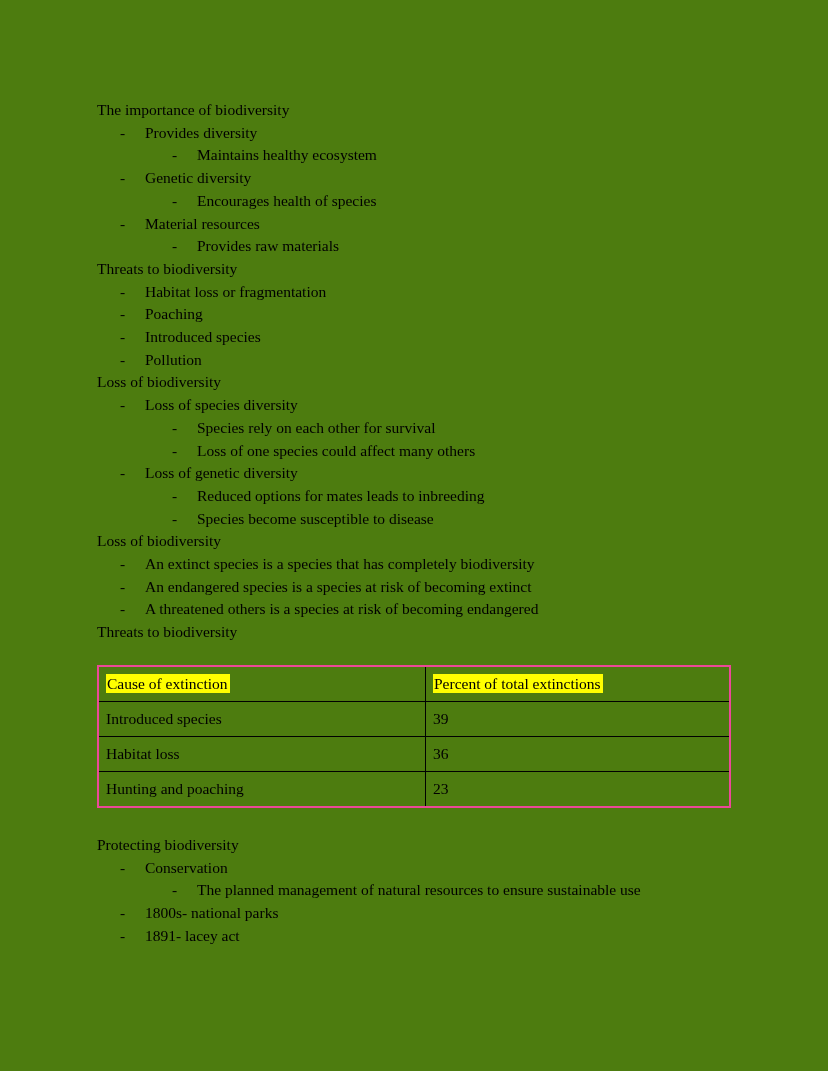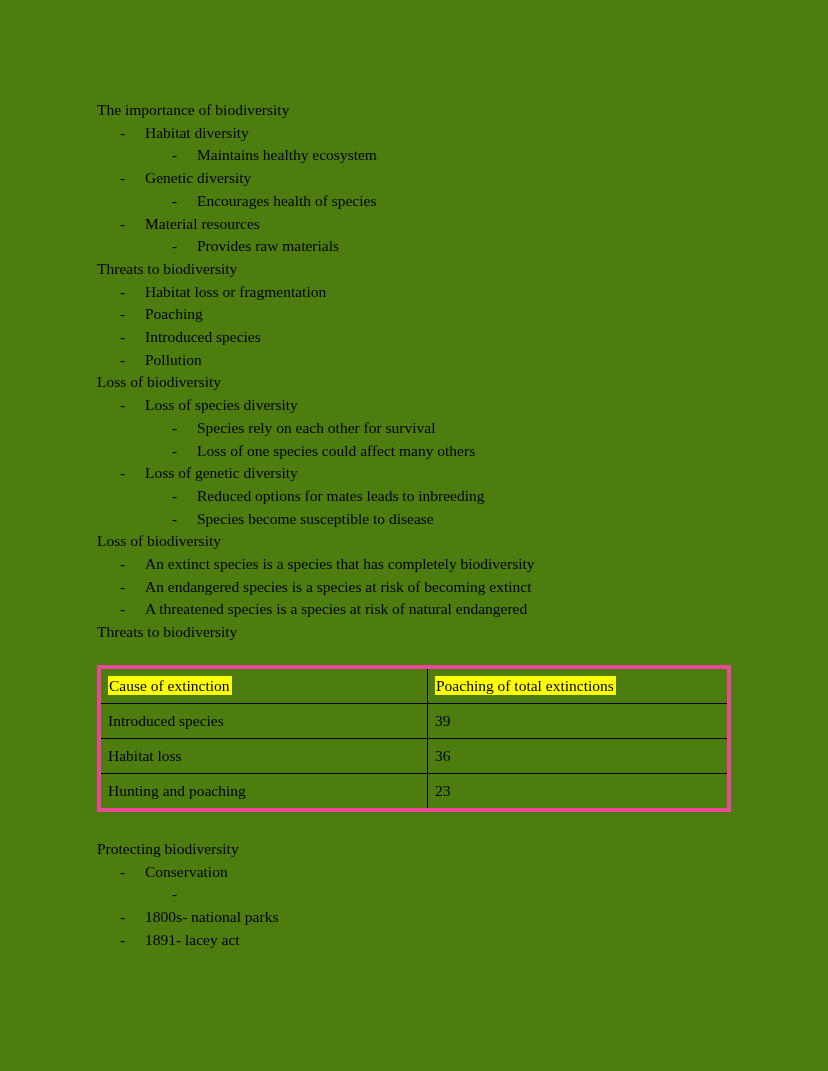--- a/index.html
+++ b/index.html
@@ -35,21 +35,21 @@
     flex: 1;
   }
   .level-0 { padding-left: 0; }
   .level-1 { padding-left: 23px; }
   .level-2 { padding-left: 75px; }
 
   table.notes-table {
     border-collapse: collapse;
     width: 634px;
     margin-top: 21px;
-    border: 4px solid #ec4899;
+    border: 2px solid #ec4899;
     table-layout: fixed;
   }
   table.notes-table th,
   table.notes-table td {
     border: 1px solid #000000;
     height: 34px;
     padding: 0 4px 0 7px;
     text-align: left;
     font-weight: normal;
     font-size: 15.5px;
@@ -68,21 +68,21 @@
 <div class="page">
   <div class="content">
 
     <div>
         <div class="line level-0">
 
     <span class="line-text">The importance of biodiversity</span>
   </div>
         <div class="line level-1">
     <span class="dash">-</span>
-    <span class="line-text">Habitat diversity</span>
+    <span class="line-text">Provides diversity</span>
   </div>
         <div class="line level-2">
     <span class="dash">-</span>
     <span class="line-text">Maintains healthy ecosystem</span>
   </div>
         <div class="line level-1">
     <span class="dash">-</span>
     <span class="line-text">Genetic diversity</span>
   </div>
         <div class="line level-2">
@@ -152,36 +152,36 @@
         <div class="line level-1">
     <span class="dash">-</span>
     <span class="line-text">An extinct species is a species that has completely biodiversity</span>
   </div>
         <div class="line level-1">
     <span class="dash">-</span>
     <span class="line-text">An endangered species is a species at risk of becoming extinct</span>
   </div>
         <div class="line level-1">
     <span class="dash">-</span>
-    <span class="line-text">A threatened species is a species at risk of natural endangered</span>
+    <span class="line-text">A threatened others is a species at risk of becoming endangered</span>
   </div>
         <div class="line level-0">
 
     <span class="line-text">Threats to biodiversity</span>
   </div>
       </div>
 
     <table class="notes-table">
       <thead>
         <tr>
           <th class="col-cause">
             <span class="hl" style="background: rgb(255, 255, 0);">Cause of extinction</span>
           </th>
           <th>
-            <span class="hl" style="background: rgb(255, 255, 0);">Poaching of total extinctions</span>
+            <span class="hl" style="background: rgb(255, 255, 0);">Percent of total extinctions</span>
           </th>
         </tr>
       </thead>
       <tbody>
           <tr>
     <td class="col-cause">Introduced species</td>
     <td>39</td>
   </tr>
           <tr>
     <td class="col-cause">Habitat loss</td>
@@ -198,20 +198,21 @@
         <div class="line level-0">
 
     <span class="line-text">Protecting biodiversity</span>
   </div>
         <div class="line level-1">
     <span class="dash">-</span>
     <span class="line-text">Conservation</span>
   </div>
         <div class="line level-2">
     <span class="dash">-</span>
+    <span class="line-text">The planned management of natural resources to ensure sustainable use</span>
   </div>
         <div class="line level-1">
     <span class="dash">-</span>
     <span class="line-text">1800s- national parks</span>
   </div>
         <div class="line level-1">
     <span class="dash">-</span>
     <span class="line-text">1891- lacey act</span>
   </div>
       </div>

